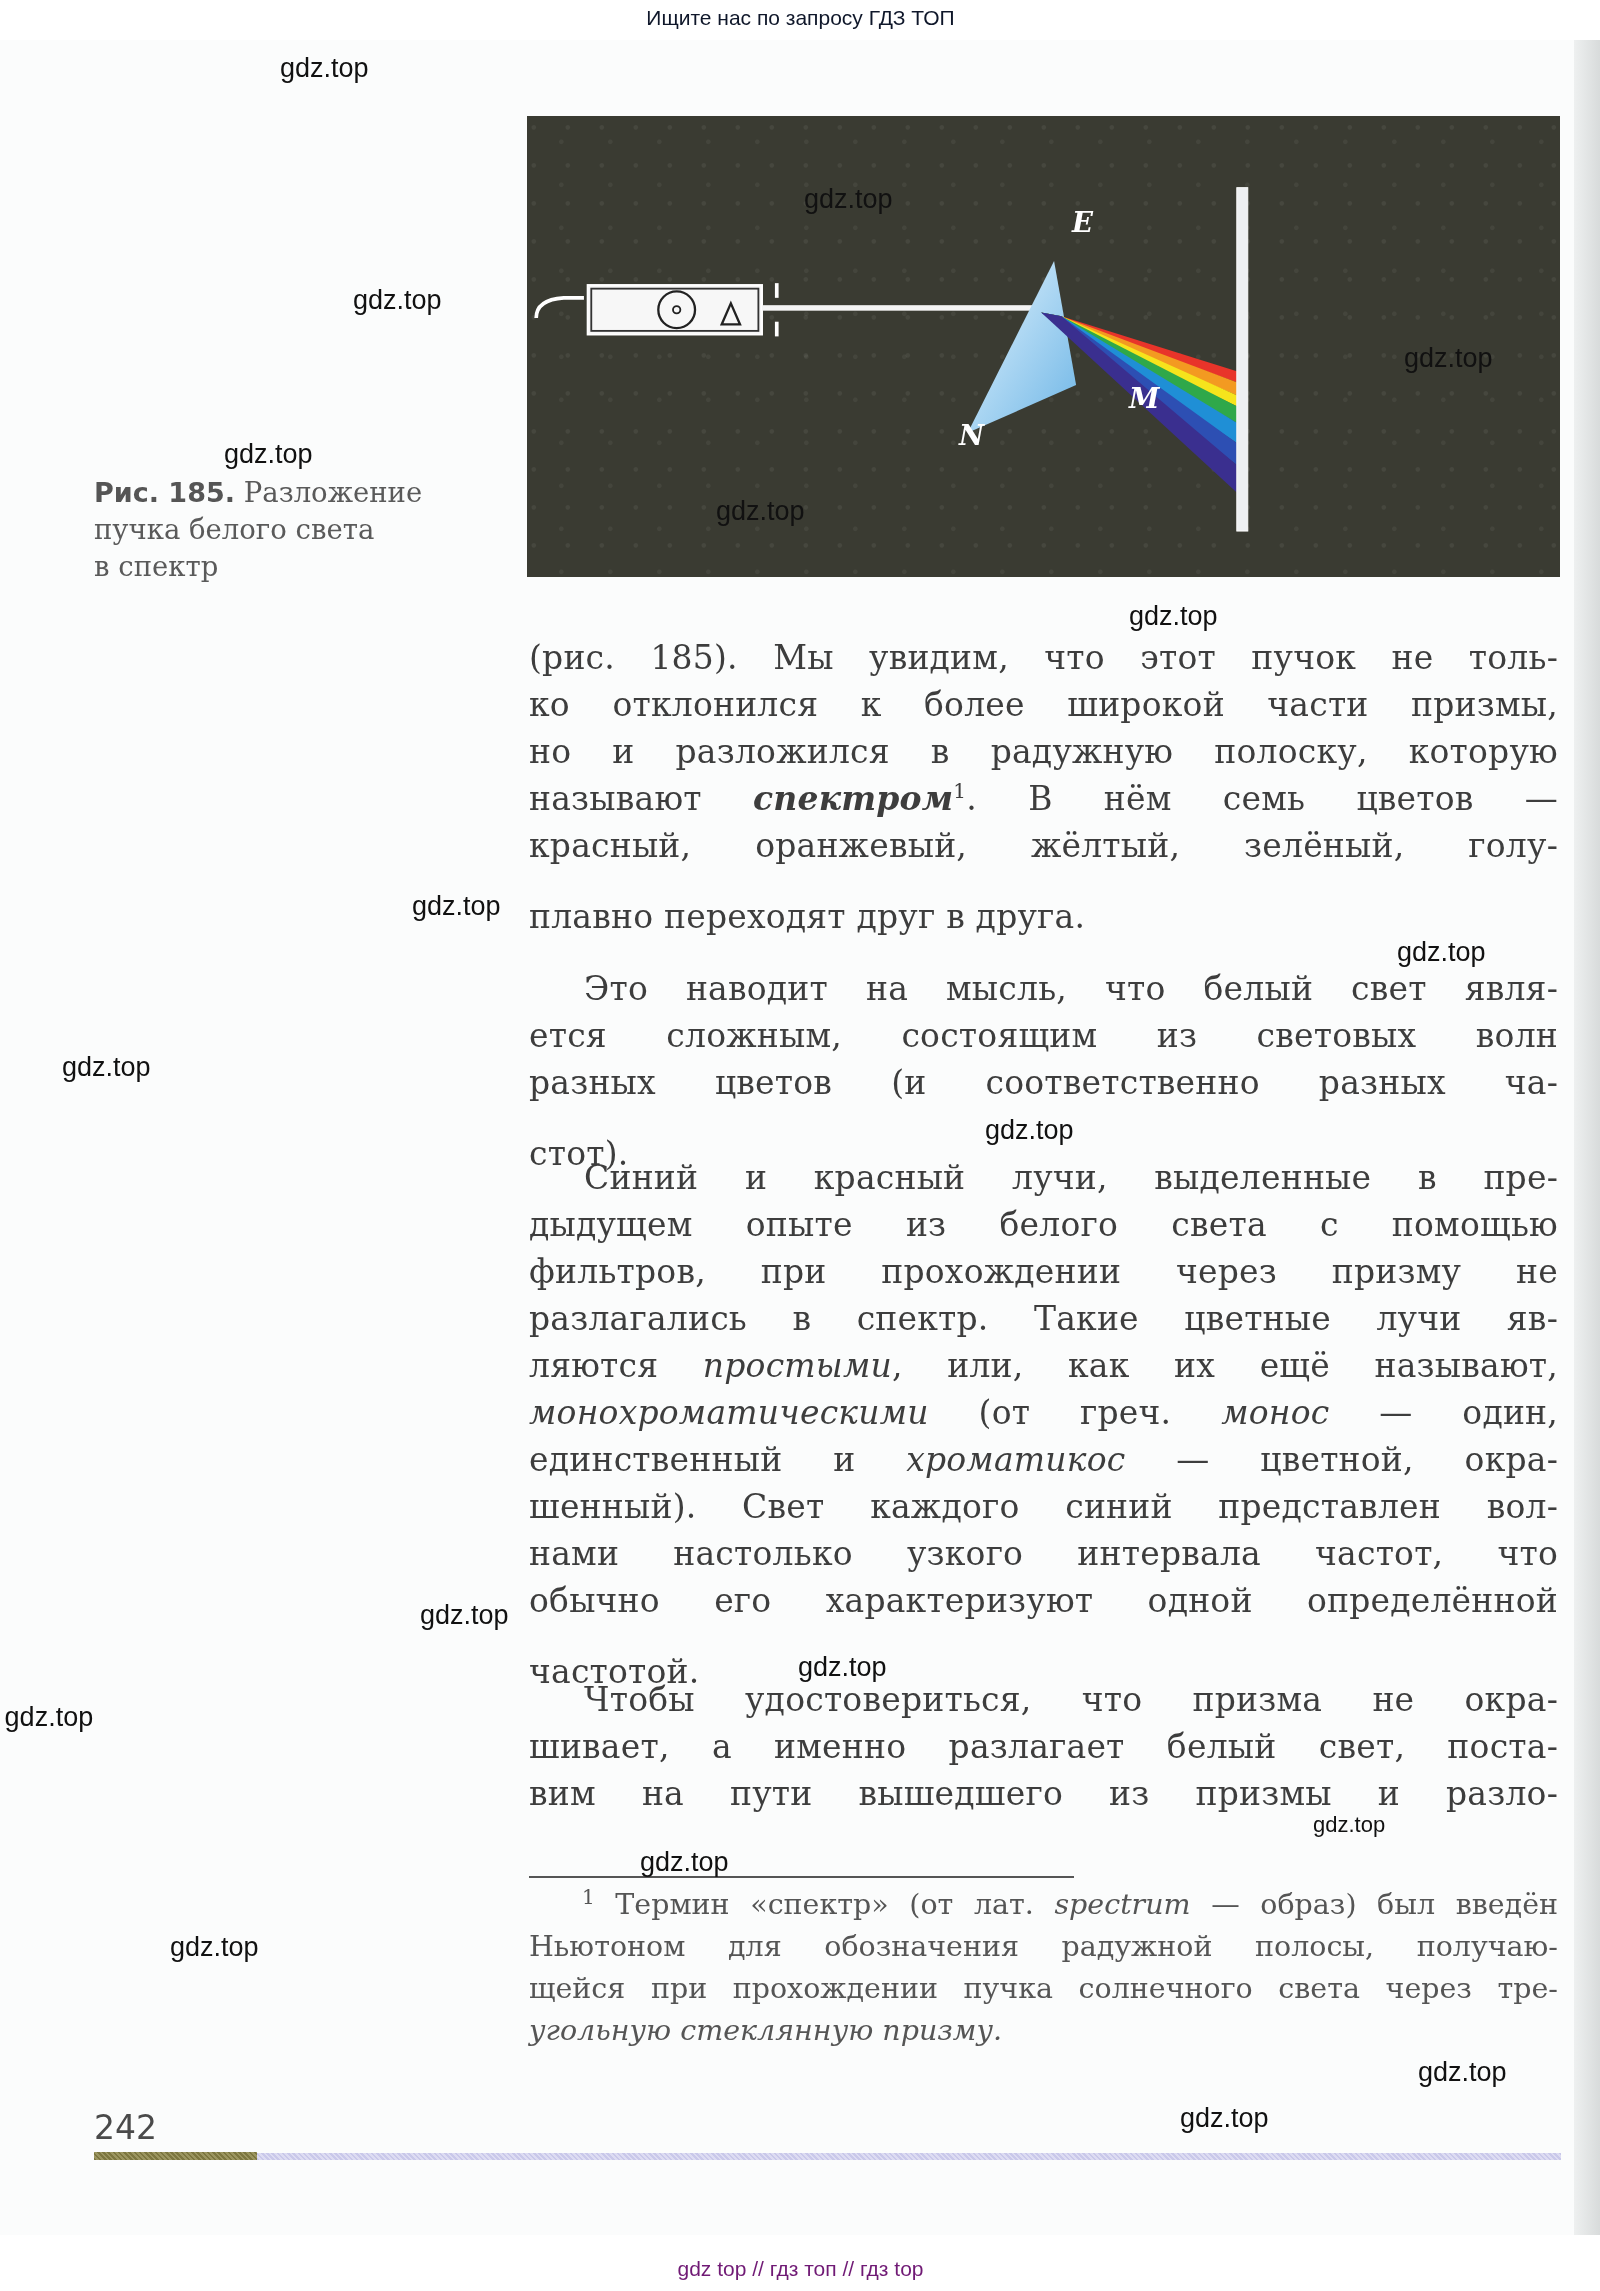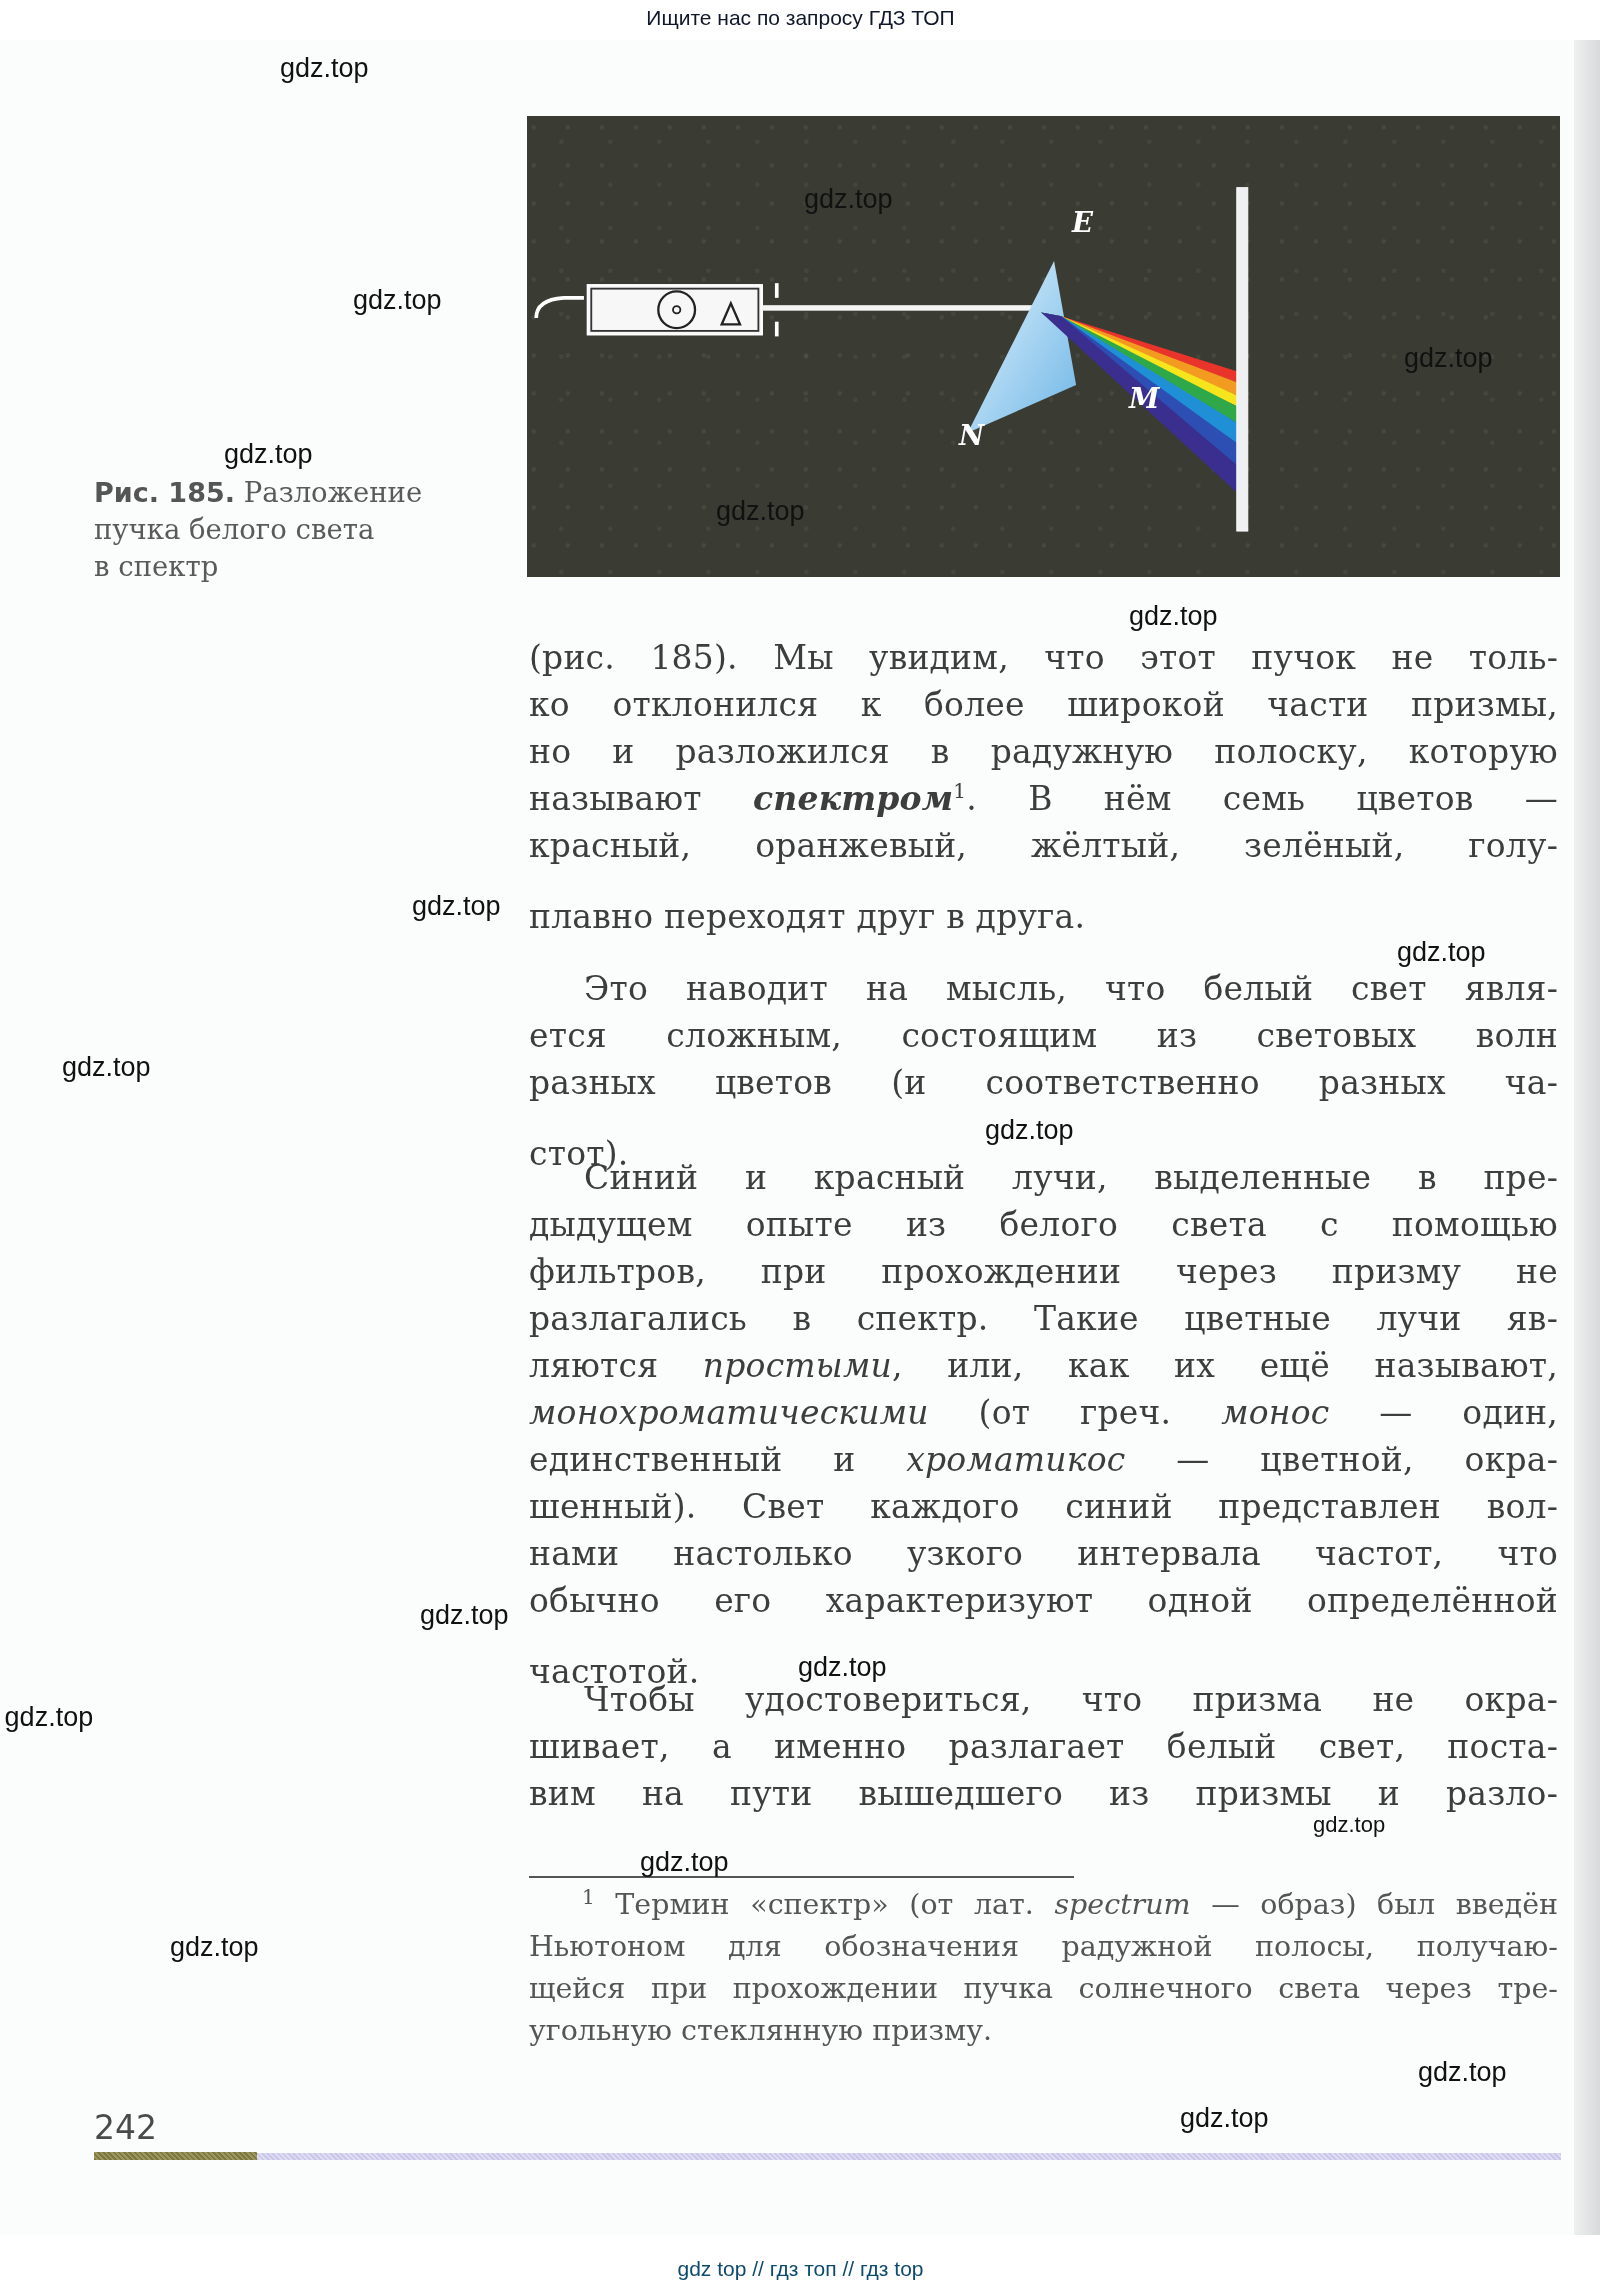--- a/index.html
+++ b/index.html
@@ -50,21 +50,21 @@
   .bi { font-style: italic; font-weight: bold; }
   sup { font-size: 20px; line-height: 0; }
   .footnote-rule {
     position: absolute; left: 529px; top: 1876px; width: 545px; height: 1.8px; background: #555;
   }
   .footnote {
     position: absolute; left: 529px; top: 1884px; width: 1029px;
     font-size: 28.5px; line-height: 42px; color: #555;
   }
   .footnote .ln { display: block; white-space: nowrap; text-align: justify; text-align-last: justify; }
-  .footnote .ln.last { text-align-last: left; }
+  .footnote .ln.last { text-align-last: left; font-style: italic; }
   .footnote .ln.indent { padding-left: 53px; }
   .page-number {
     position: absolute; left: 94px; top: 2108px;
     font-family: "DejaVu Sans", "Liberation Sans", sans-serif; font-weight: normal;
     font-size: 33px; color: #4a4a4a;
   }
   .page-rule-accent {
     position: absolute; left: 94px; top: 2152px; width: 163px; height: 8.3px;
     background: repeating-linear-gradient(45deg, #7c7640 0 1.8px, #9b9560 1.8px 3.7px);
   }
@@ -72,21 +72,21 @@
     position: absolute; left: 257px; top: 2153px; width: 1304px; height: 7.3px;
     background: repeating-linear-gradient(45deg, #c9c8ea 0 1.8px, #dddcf2 1.8px 3.7px);
   }
   .wm {
     position: absolute; font-family: "Liberation Sans", sans-serif;
     font-size: 27px; color: #111; white-space: nowrap;
   }
   .wm.small { font-size: 22px; }
   .bottom-banner {
     position: absolute; left: 0; top: 2257px; width: 1601px; text-align: center;
-    font-family: "Liberation Sans", sans-serif; font-size: 21px; color: #0c4a6e;
+    font-family: "Liberation Sans", sans-serif; font-size: 21px; color: #701a75;
   }
   .fig-label {
     position: absolute; color: #ffffff; font-family: "DejaVu Serif", serif;
     font-style: italic; font-weight: bold; font-size: 27.5px;
   }
 </style>
 </head>
 <body>
 
 <div class="top-banner">Ищите нас по запросу ГДЗ ТОП</div>

